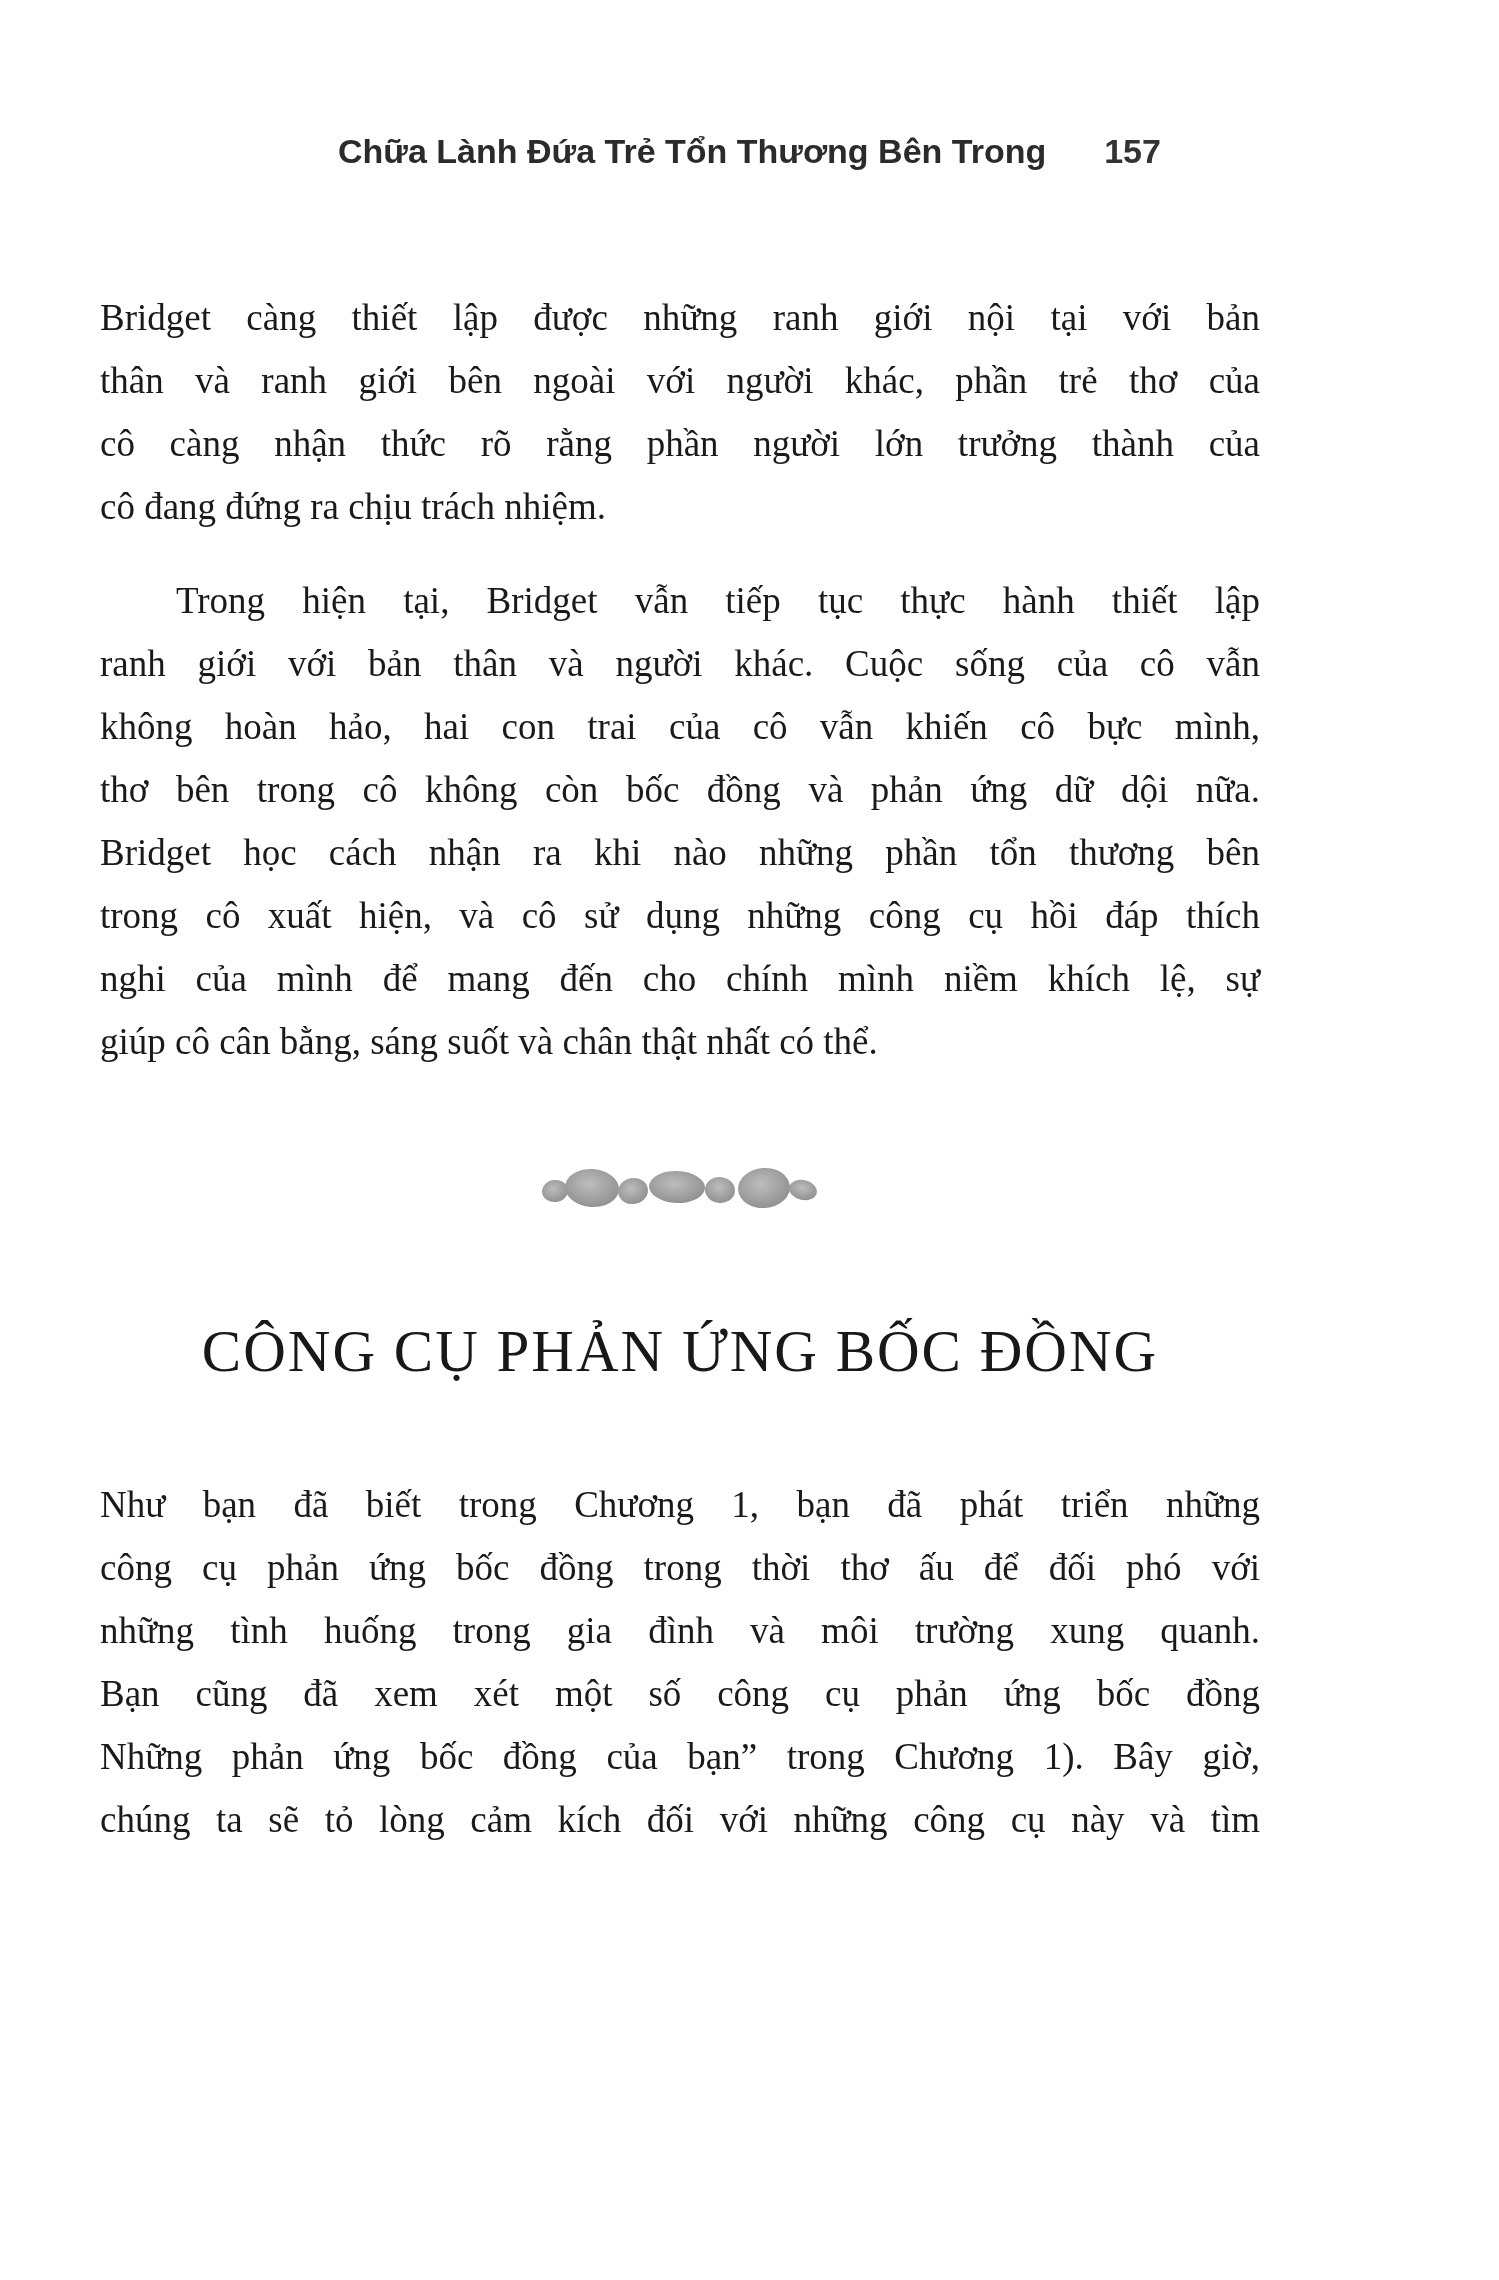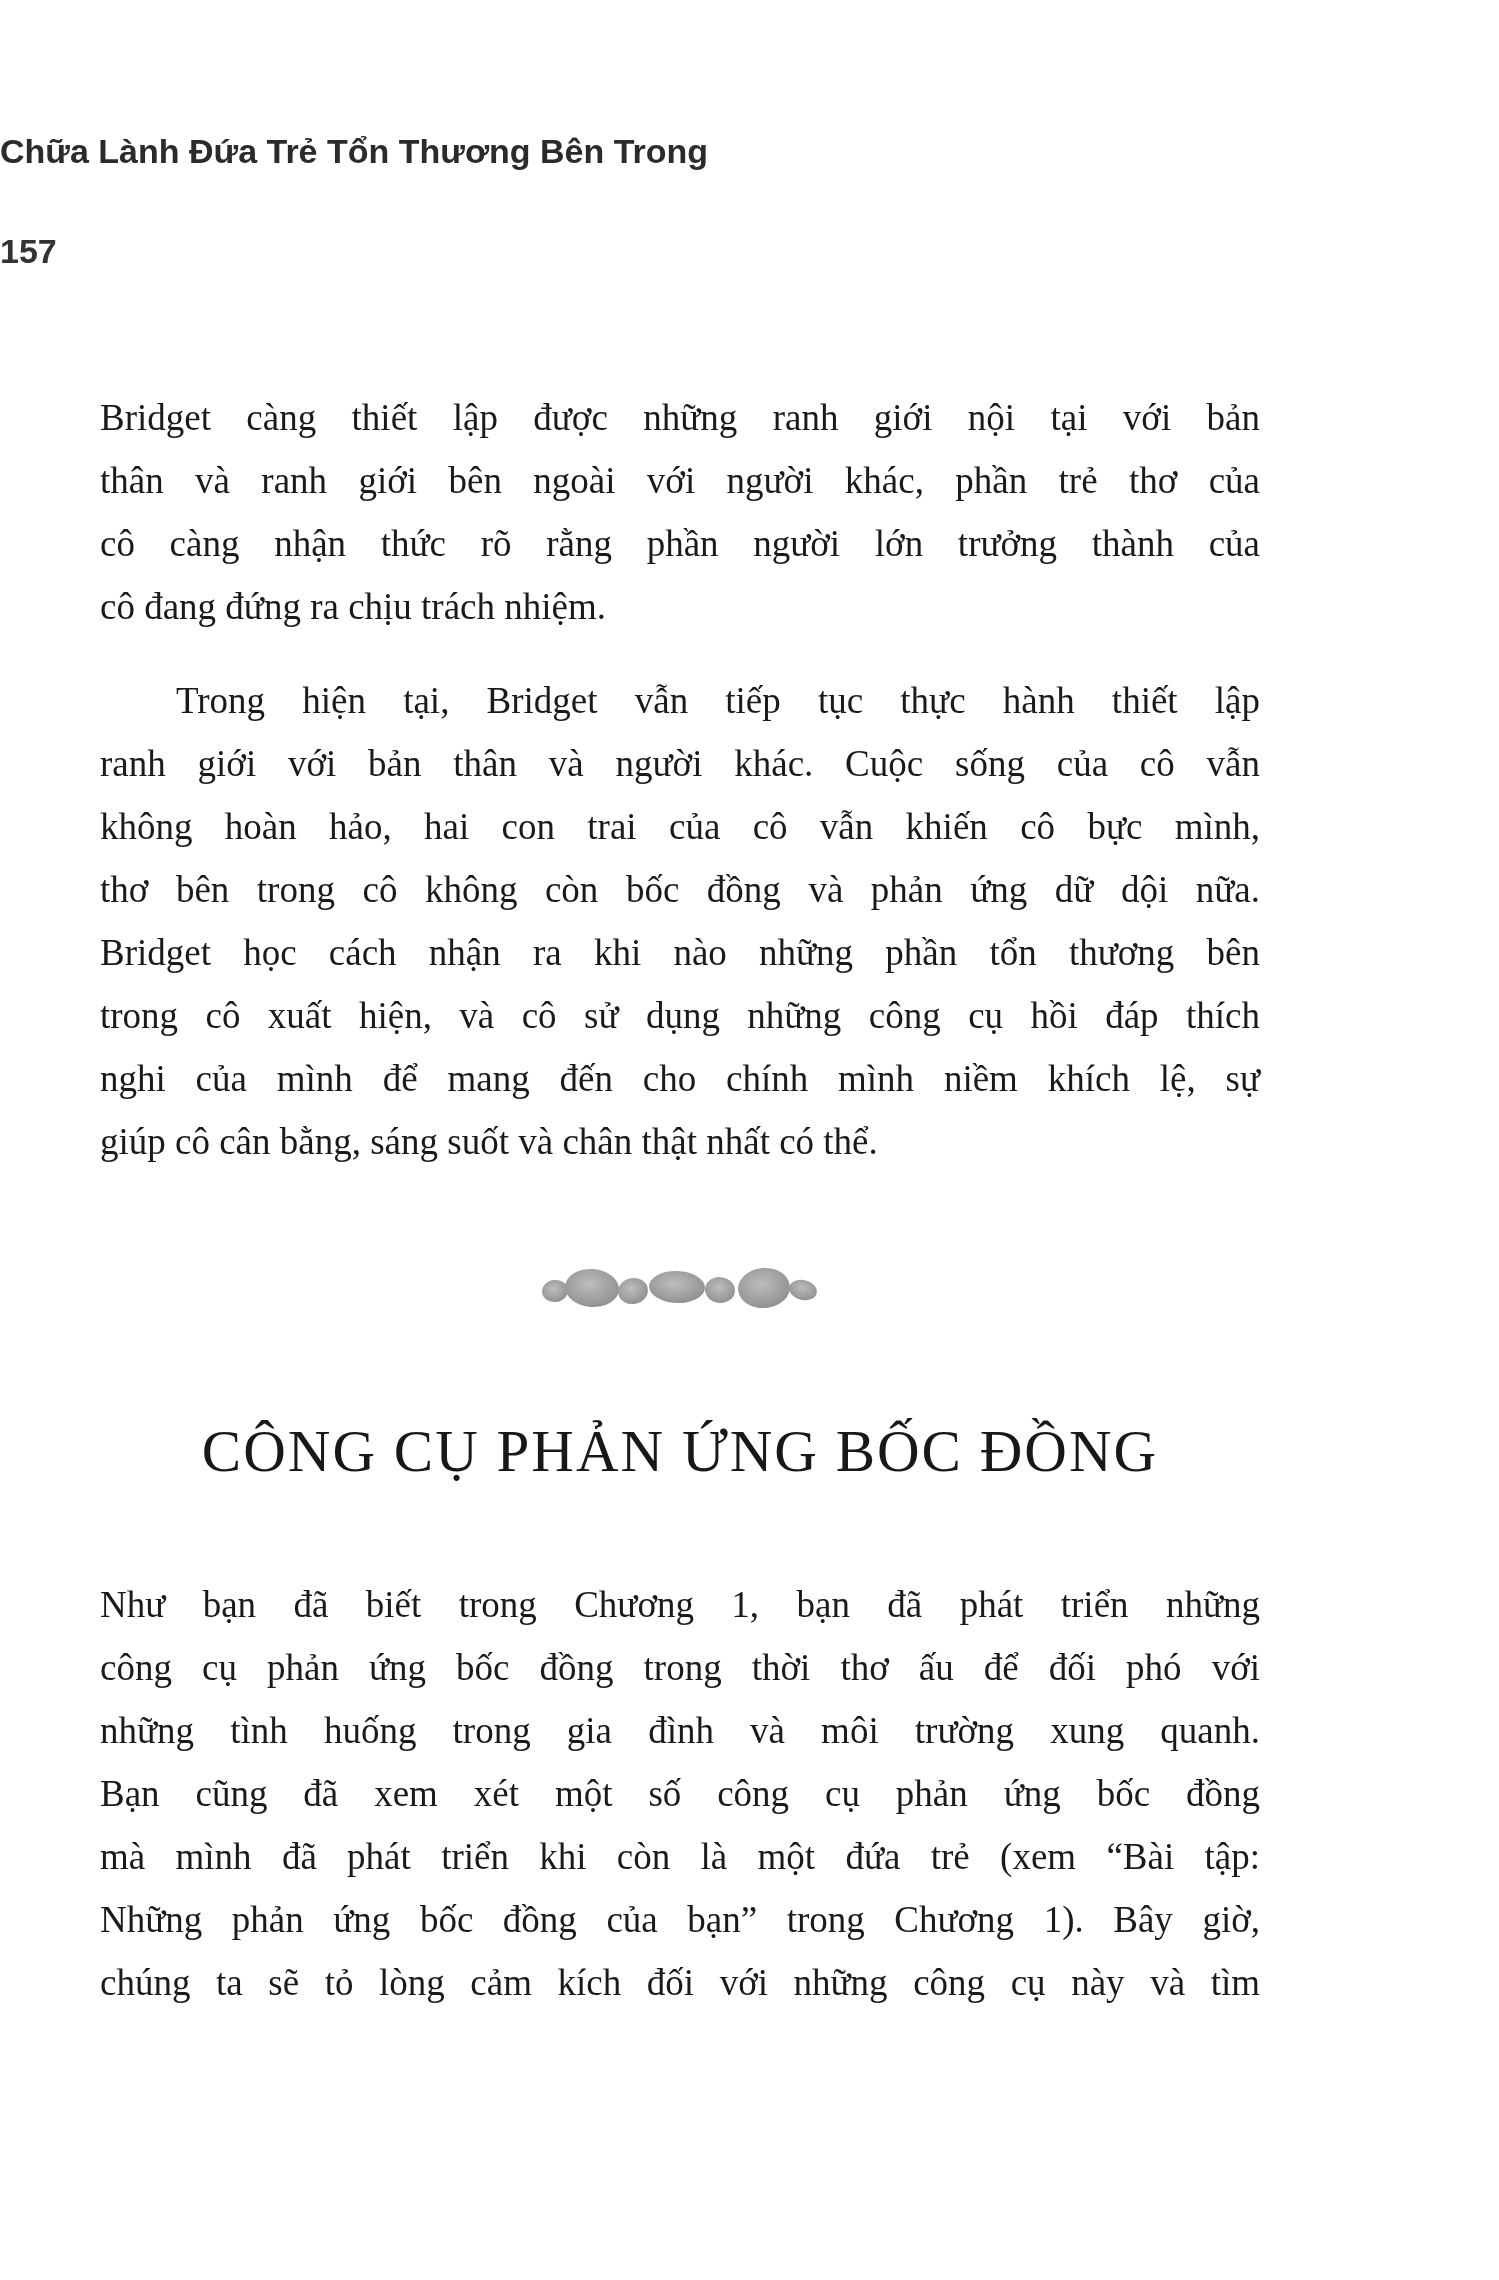--- a/index.html
+++ b/index.html
@@ -22,21 +22,20 @@
   .running-head {
     display: flex;
     justify-content: center;
     align-items: baseline;
     gap: 58px;
     font-family: "Liberation Sans", sans-serif;
     font-size: 34px;
     line-height: 42px;
     color: #2b2b2b;
     font-weight: 700;
-    flex-direction: column;
   }
   .running-head .title-strong { font-weight: 700; }
   .running-head .title-rest   { font-weight: 700; }
   .running-head .folio        { font-weight: 700; color: #333; }
 
   
   .text-block {
     margin-left: 100px;
     width: 1160px;
   }
@@ -126,19 +125,18 @@
       </svg>
     </div>
 
     <h2 class="section-heading">CÔNG CỤ PHẢN ỨNG BỐC ĐỒNG</h2>
 
     <div class="paragraph p3">
         <div class="line">Như bạn đã biết trong Chương 1, bạn đã phát triển những</div>
         <div class="line">công cụ phản ứng bốc đồng trong thời thơ ấu để đối phó với</div>
         <div class="line">những tình huống trong gia đình và môi trường xung quanh.</div>
         <div class="line">Bạn cũng đã xem xét một số công cụ phản ứng bốc đồng</div>
-        <div class="line">mà mình đã phát triển khi còn là một đứa trẻ (xem “Bài tập:</div>
         <div class="line">Những phản ứng bốc đồng của bạn” trong Chương 1). Bây giờ,</div>
         <div class="line">chúng ta sẽ tỏ lòng cảm kích đối với những công cụ này và tìm</div>
       </div>
 
   </div>
 </div>
 
 </body></html>

